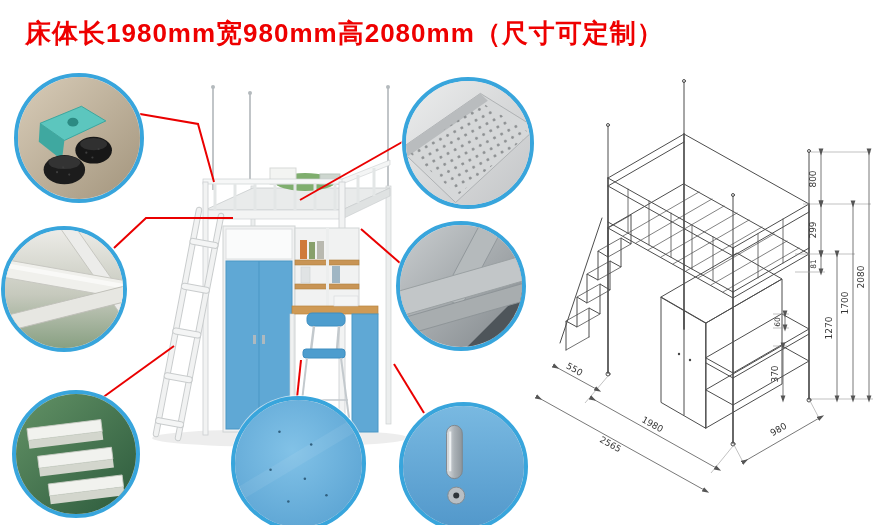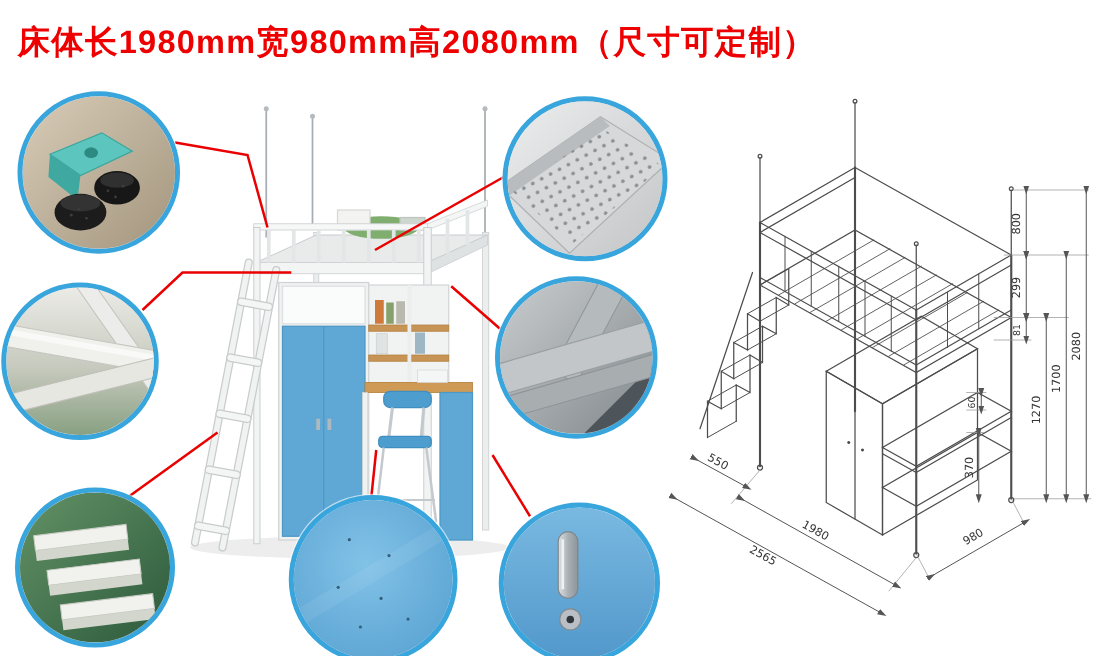--- a/index.html
+++ b/index.html
@@ -1,18 +1,18 @@
 <!DOCTYPE html>
 <html><head>
 <meta charset="utf-8">
 <style>
   html,body{margin:0;padding:0;background:#fff;}
   .stage{position:relative;width:880px;height:525px;background:#fff;overflow:hidden;
          font-family:"Liberation Sans","DejaVu Sans",sans-serif;}
-  .title{position:absolute;left:14px;top:16px;z-index:8;color:#ee0000;
+  .title{position:absolute;left:25px;top:16px;z-index:8;color:#ee0000;
          font-size:26px;font-weight:bold;letter-spacing:1px;white-space:nowrap;}
   .callout{position:absolute;border:4px solid #38a5dc;border-radius:50%;overflow:hidden;
            z-index:6;background:#dfe6ea;box-shadow:0 0 0 1px rgba(255,255,255,.6);}
   .callout svg{display:block;width:100%;height:100%;}
   #photo,#drawing{position:absolute;z-index:2;}
   #connectors{position:absolute;left:0;top:0;z-index:4;pointer-events:none;}
   #drawing text{font:9px "DejaVu Sans",sans-serif;fill:#333;}
   #drawing .sm{font-size:7.5px;}
 </style>
 </head>

